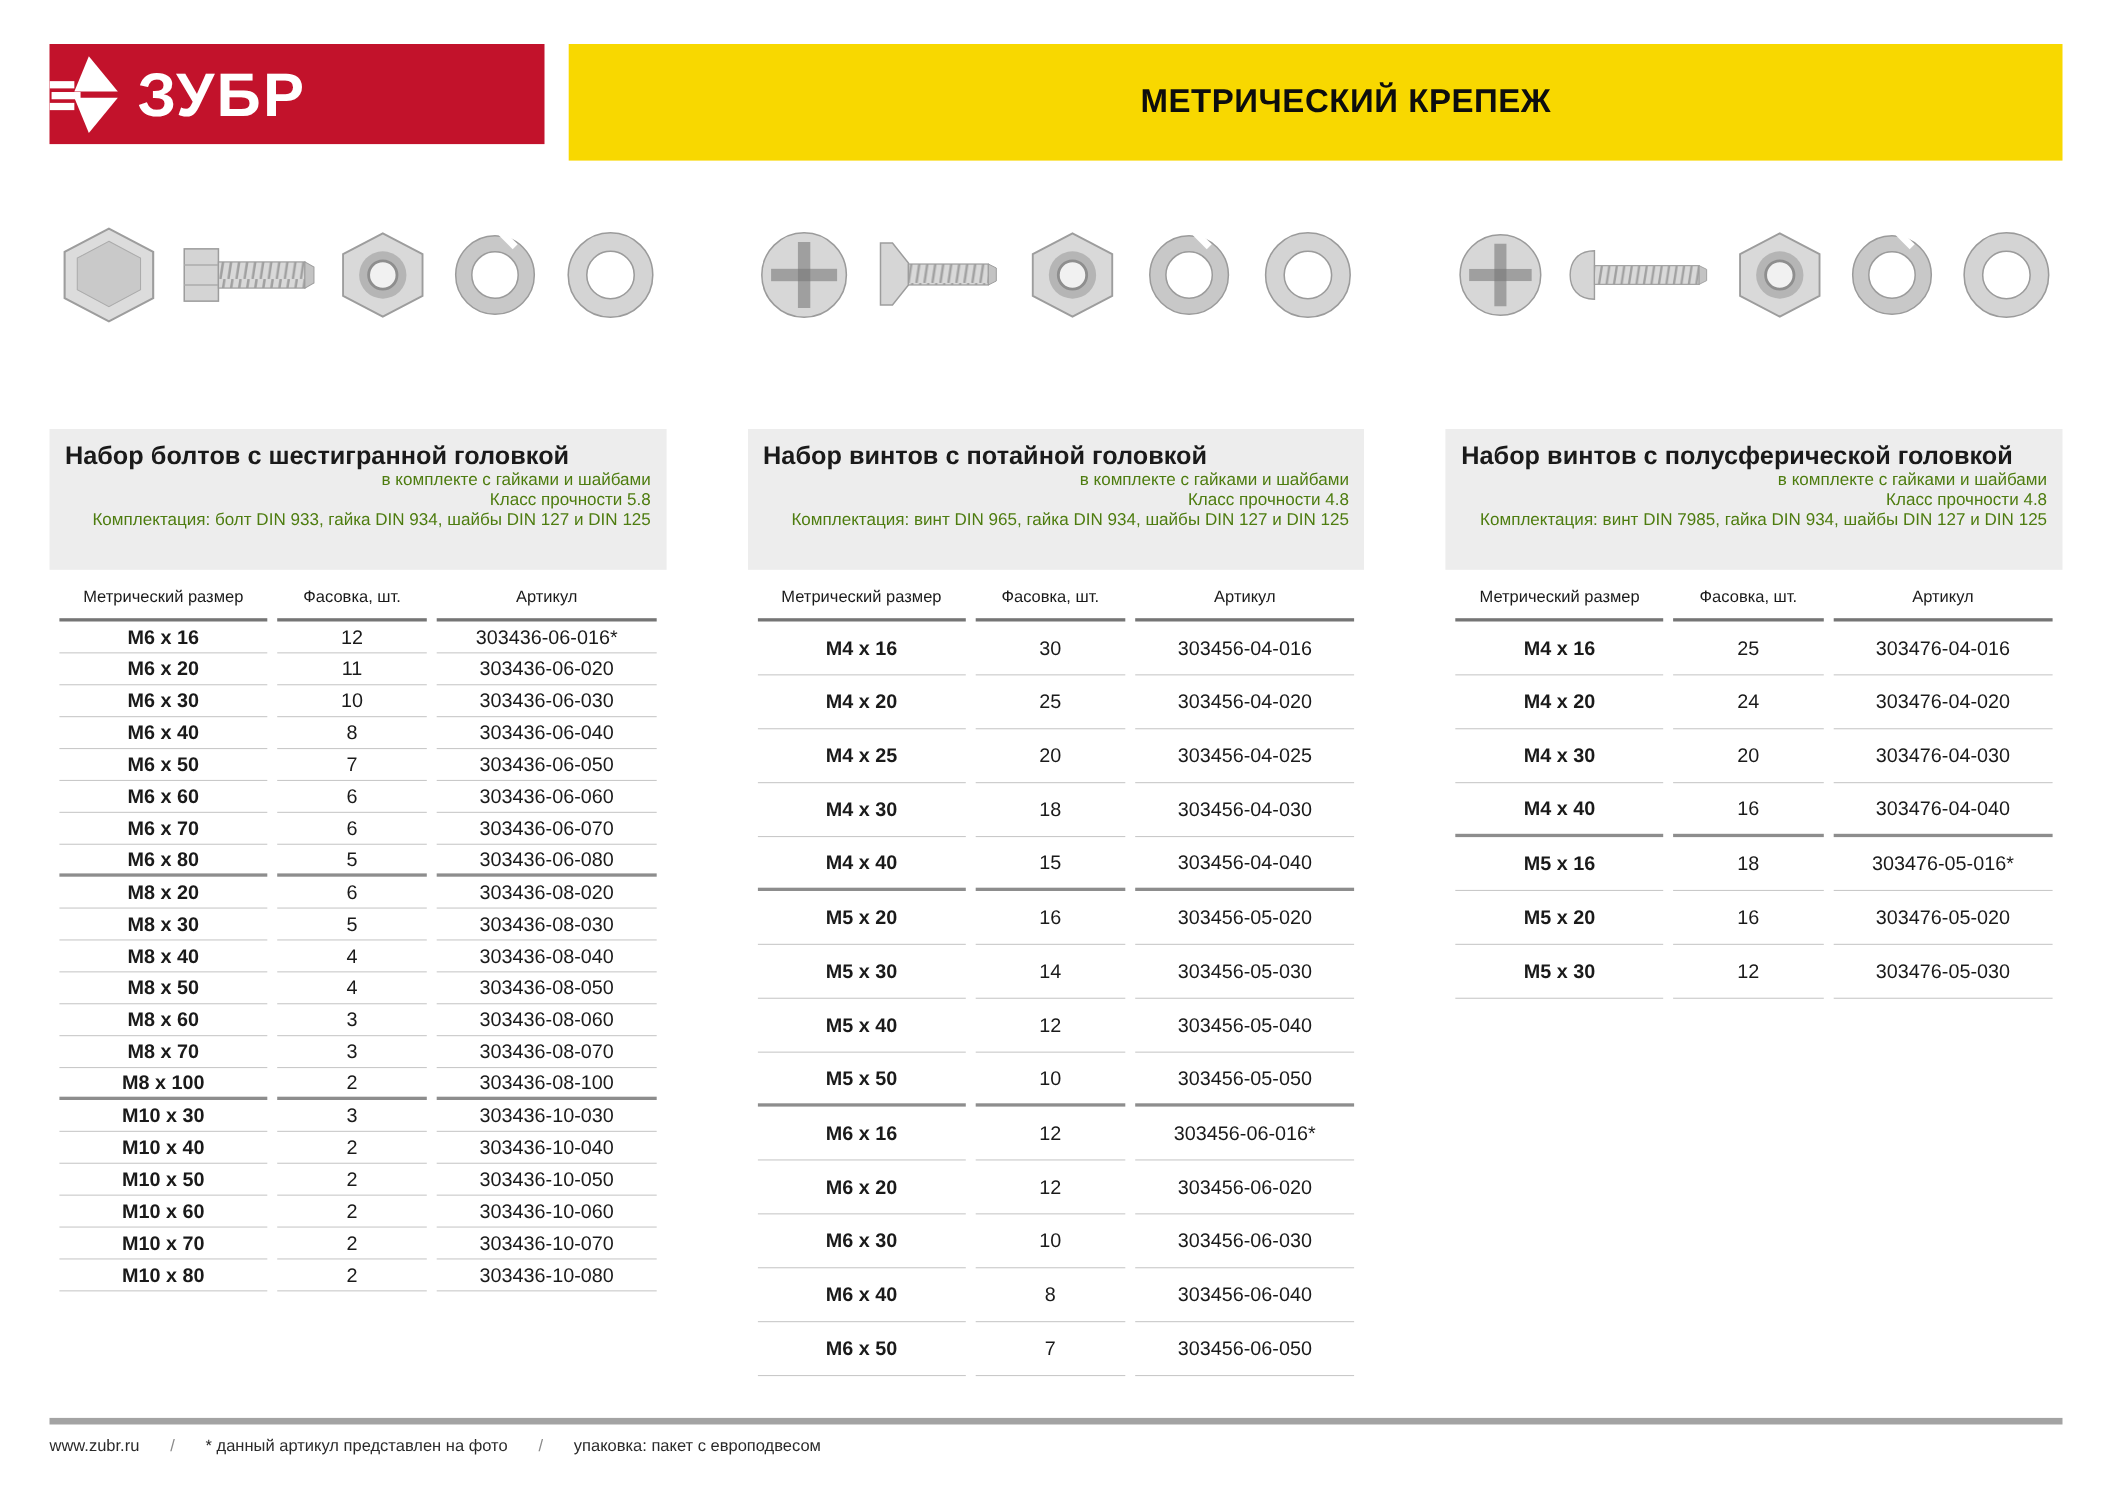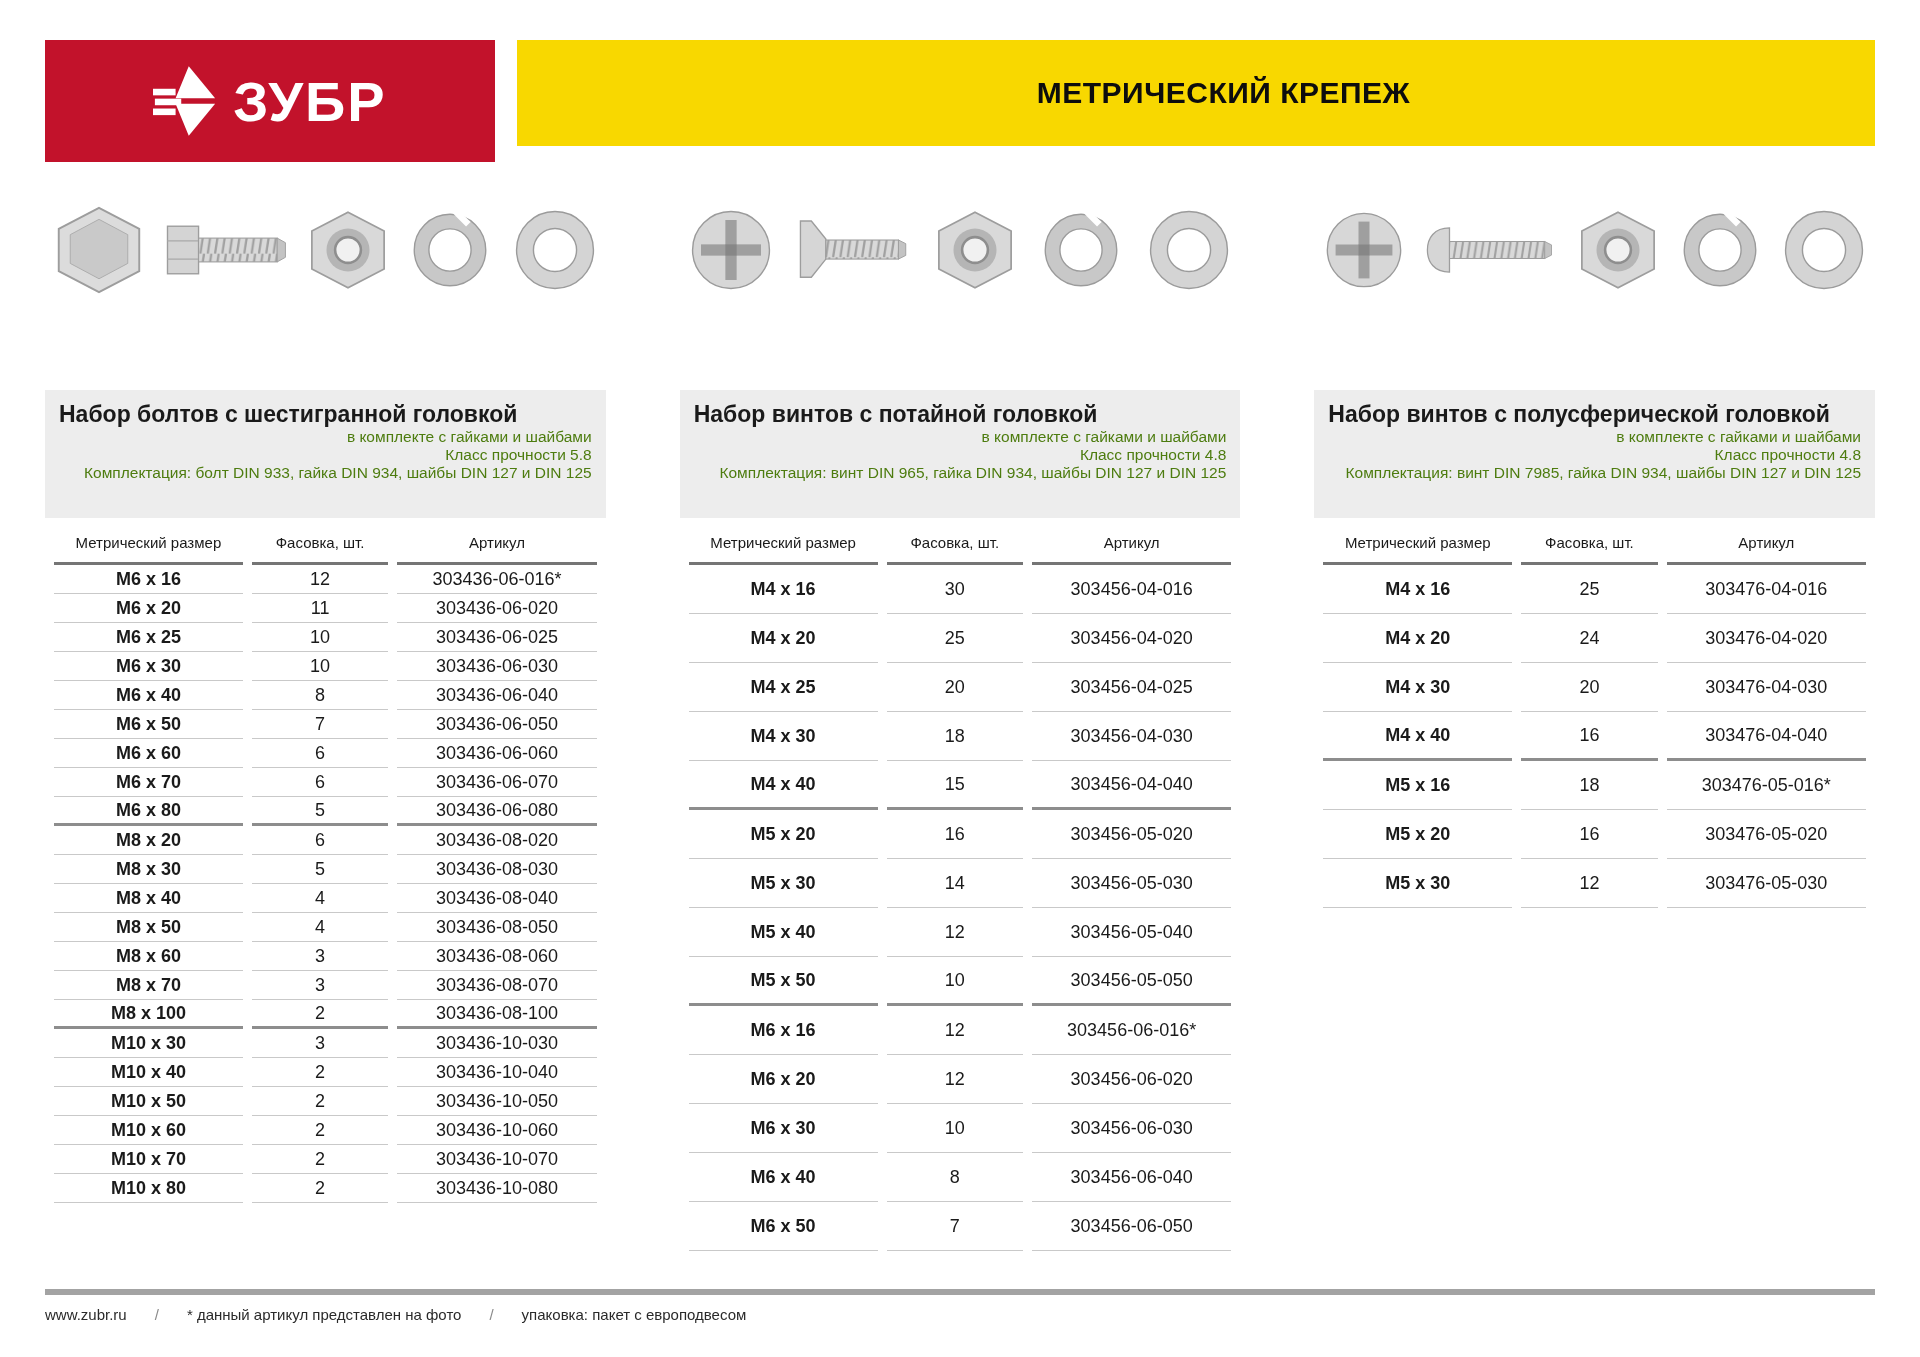--- a/index.html
+++ b/index.html
@@ -2,22 +2,22 @@
 <html><head>
 <meta charset="utf-8">
 <style>
   * { margin:0; padding:0; box-sizing:border-box; }
   html,body { width:1920px; height:1357px; background:#ffffff; overflow:hidden;
     font-family:"Liberation Sans","DejaVu Sans",sans-serif; color:#1a1a1a; }
   .page { padding:40px 45px 0 45px; }
 
   
   .header-band { display:flex; gap:22px; height:106px; }
-  .brand-box { width:450px; height:122px; background:#c2122b; display:flex;
-    align-items:center; justify-content:center; gap:16px; }
+  .brand-box { width:450px; height:91px; background:#c2122b; display:flex;
+    align-items:center; justify-content:flex-start; gap:16px; }
   .brand-text { color:#ffffff; font-size:56px; font-weight:bold; letter-spacing:2px; }
   .title-box { flex:1; height:106px; background:#f8d800; display:flex; align-items:center;justify-content:center; }
   .title-box .t { font-size:30px; font-weight:bold; color:#0d0d0d; padding-left:55px; letter-spacing:0.5px; }
 
   
   .columns { display:flex; gap:74px; margin-top:36px; align-items:flex-start; }
   .col { flex:1; min-width:0; }
 
   .photos { height:136px; display:flex; align-items:center; justify-content:space-between; padding:0 6px; }
   .photos svg { display:block; }
@@ -128,25 +128,20 @@
               <td class="c-size">М6 х 16</td>
               <td class="c-qty">12</td>
               <td class="c-art">303436-06-016*</td>
             </tr>
             <tr>
               <td class="c-size">М6 х 20</td>
               <td class="c-qty">11</td>
               <td class="c-art">303436-06-020</td>
             </tr>
             <tr>
-              <td class="c-size">М6 х 25</td>
-              <td class="c-qty">10</td>
-              <td class="c-art">303436-06-025</td>
-            </tr>
-            <tr>
               <td class="c-size">М6 х 30</td>
               <td class="c-qty">10</td>
               <td class="c-art">303436-06-030</td>
             </tr>
             <tr>
               <td class="c-size">М6 х 40</td>
               <td class="c-qty">8</td>
               <td class="c-art">303436-06-040</td>
             </tr>
             <tr>

